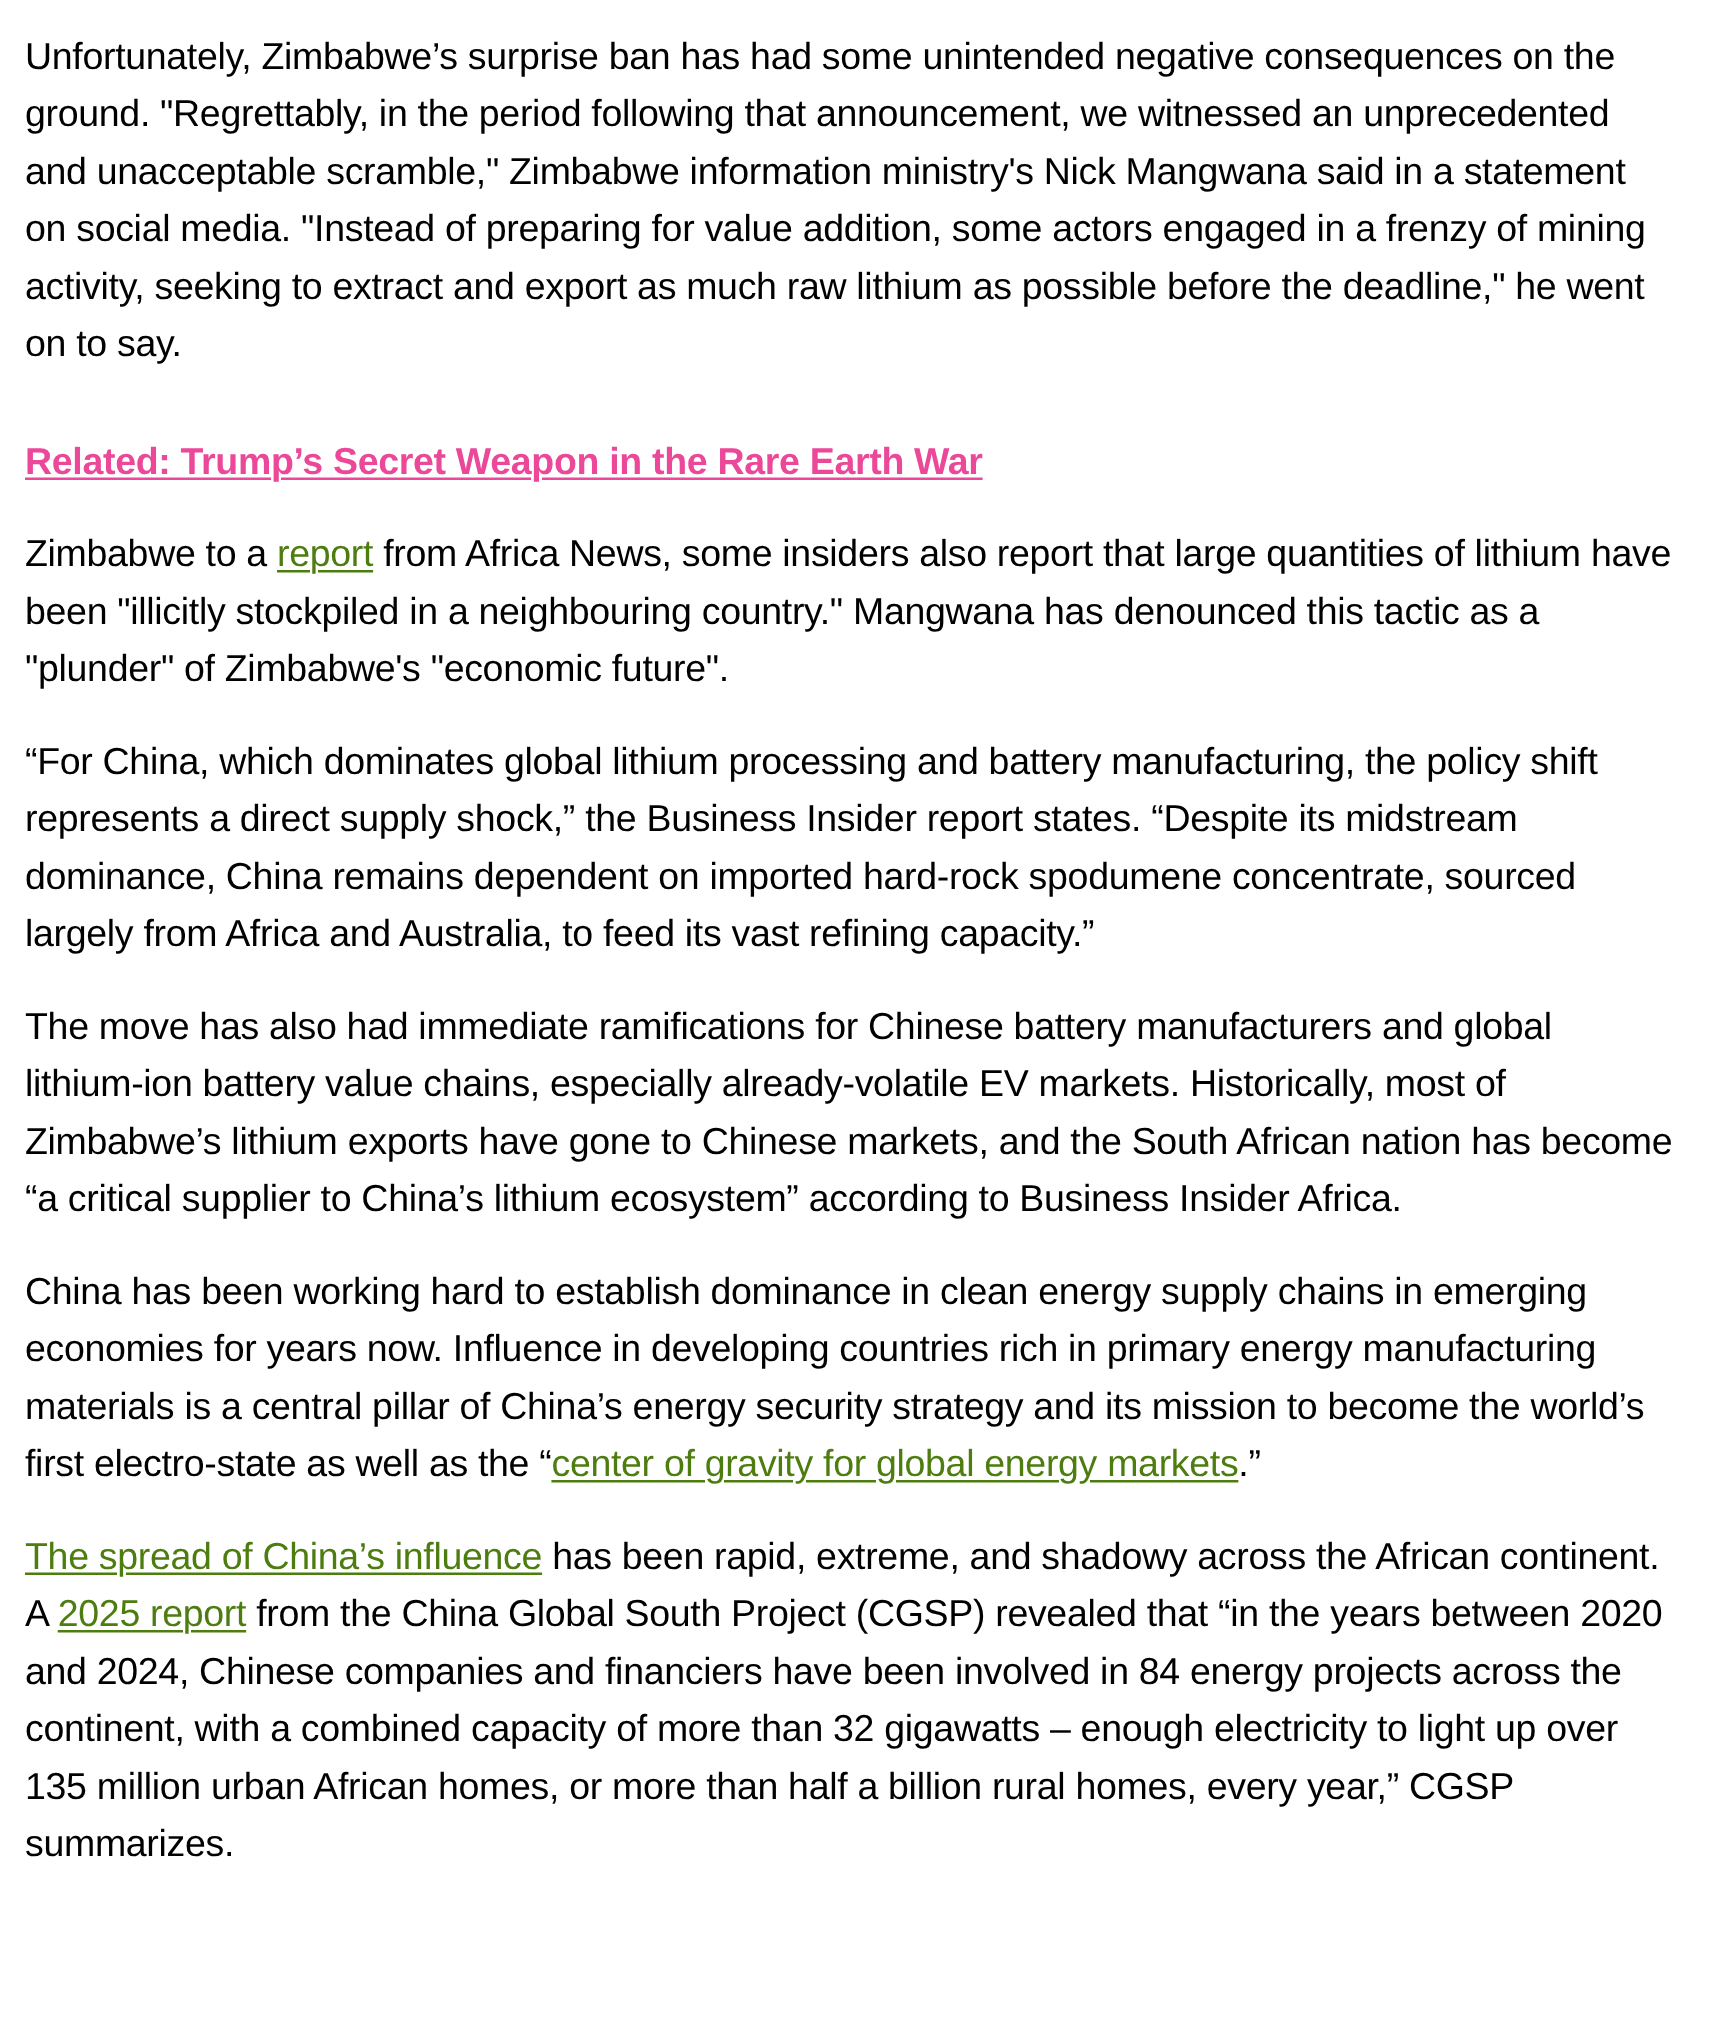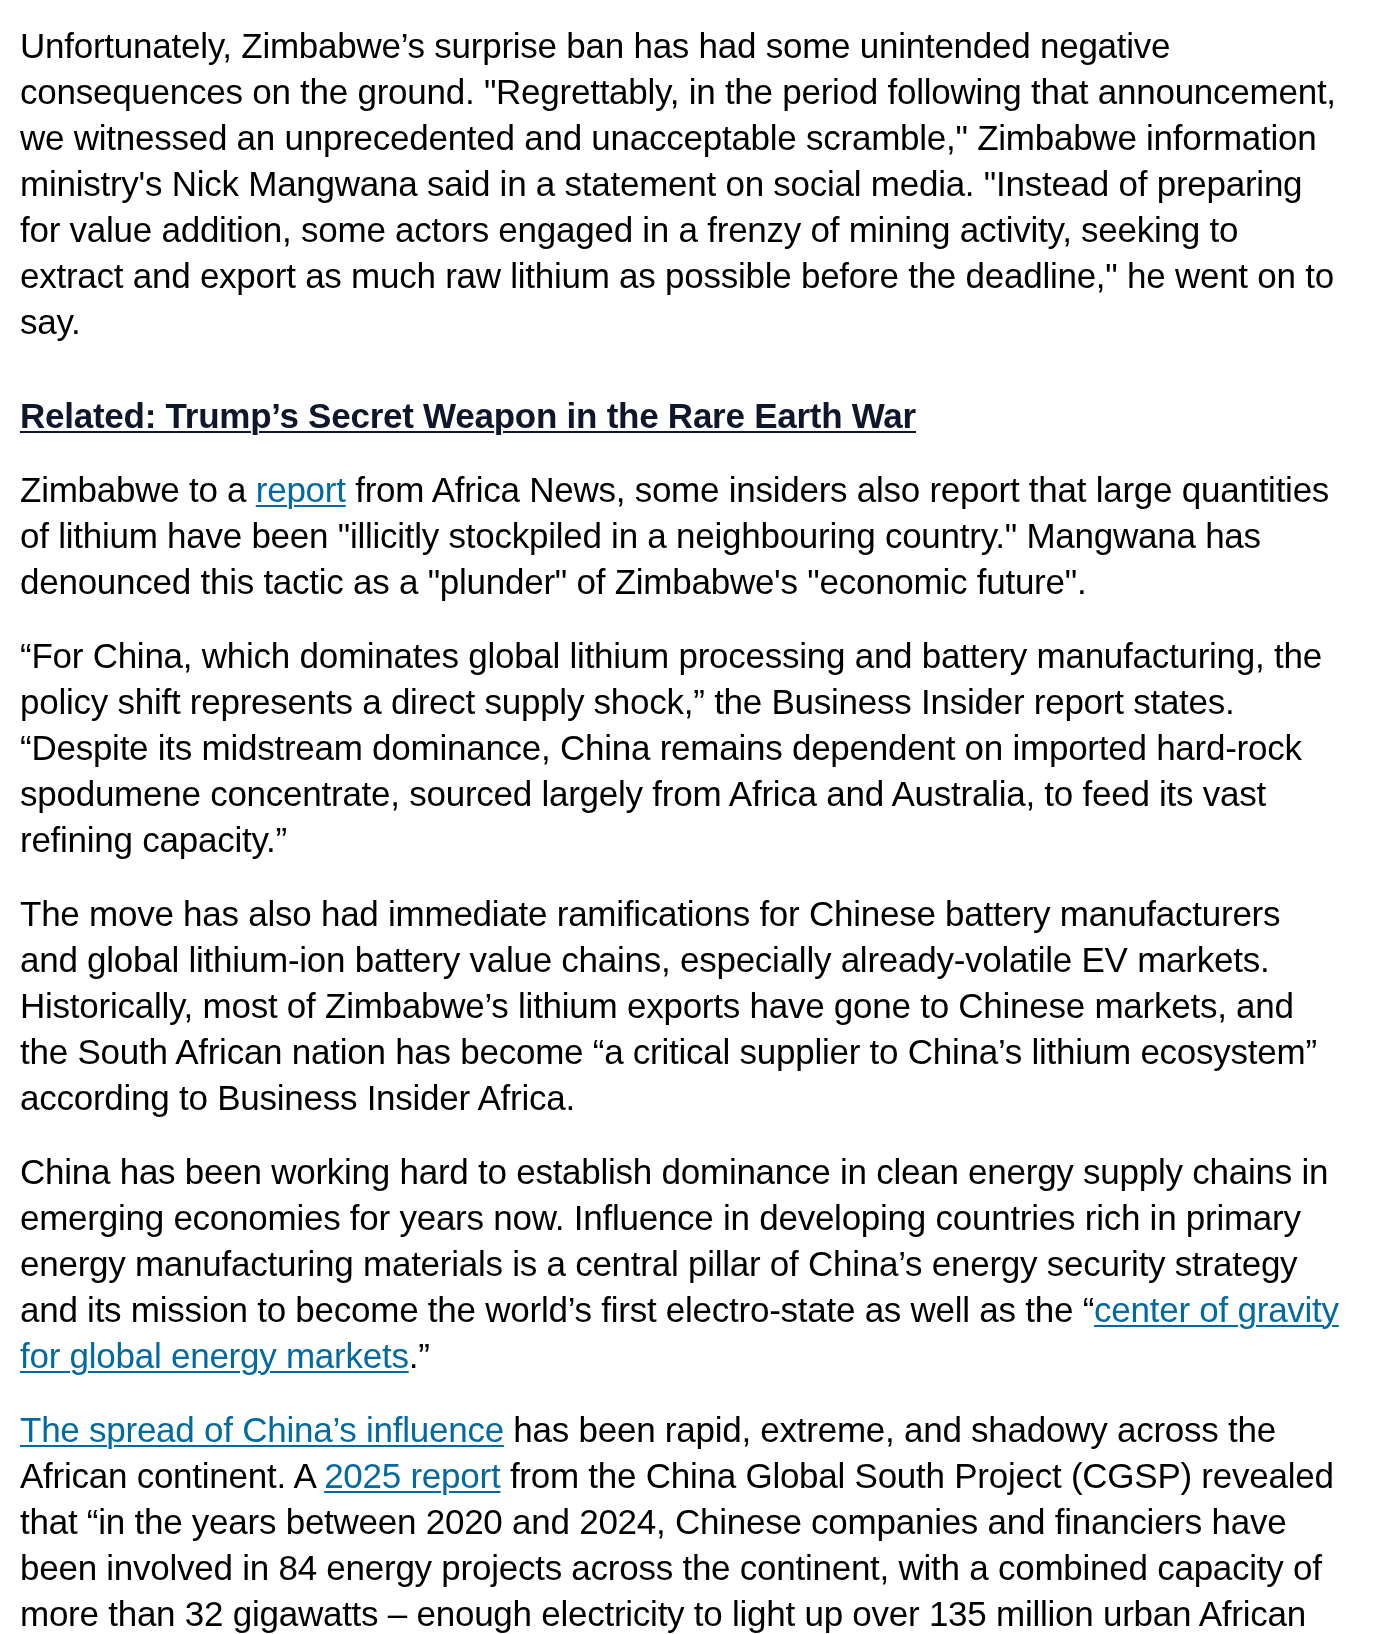--- a/index.html
+++ b/index.html
@@ -14,37 +14,37 @@
       font-family: "Liberation Sans", sans-serif;
       color: #000000;
     }
     .article {
       position: relative;
       padding: 23px 20px 0 20px;
       width: 1320px;
     }
     .article p {
       margin: 0 0 28px 0;
-      font-size: 35px;
+      font-size: 30px;
       line-height: 46px;
       letter-spacing: -0.25px;
       word-spacing: 0px;
     }
     .article p.related {
       margin-top: 48px;
       margin-bottom: 28px;
       font-weight: bold;
     }
     a.related-link {
-      color: #0f172a;
+      color: #ec4899;
       text-decoration-thickness: 2px;
       text-underline-offset: 3px;
     }
     a.inline-link {
-      color: #0369a1;
+      color: #4d7c0f;
       text-decoration: underline;
       text-decoration-thickness: 2px;
       text-underline-offset: 3px;
     }
   </style>
 </head>
 <body>
 
 <div class="article">
 

